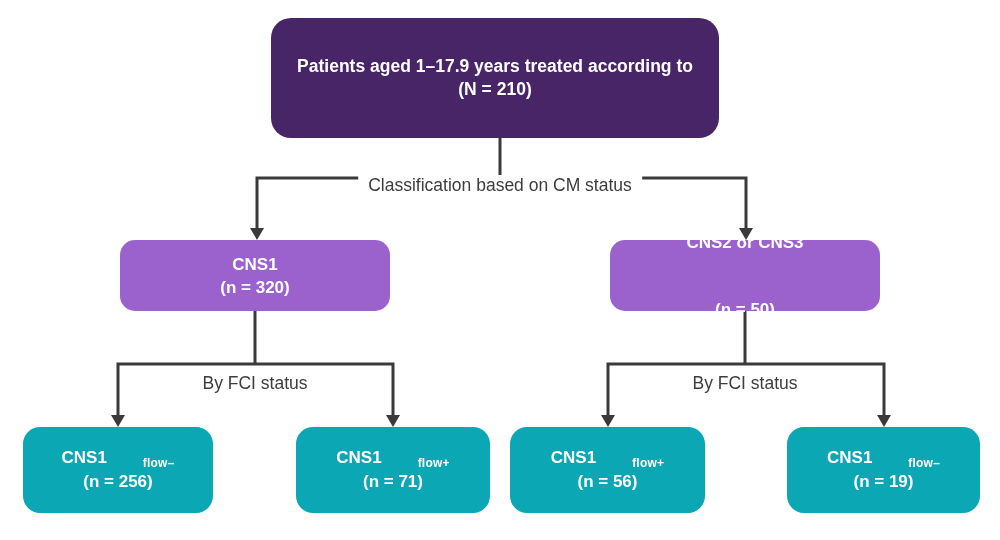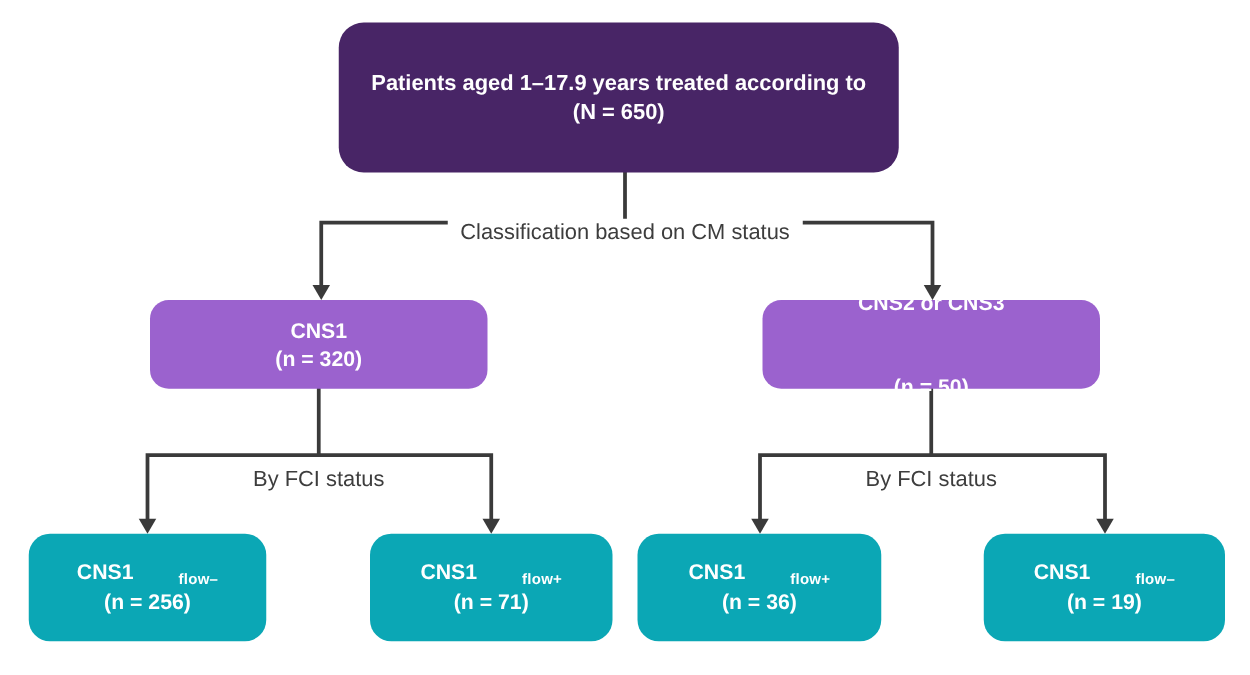--- a/index.html
+++ b/index.html
@@ -103,21 +103,21 @@
     <polygon points="111,415 125,415 118,427" fill="#3a3a3a"></polygon>
     <polygon points="386,415 400,415 393,427" fill="#3a3a3a"></polygon>
 
     <path d="M745 310 V364 M608 364 H884 M608 364 V416 M884 364 V416" stroke="#3a3a3a" stroke-width="3" fill="none" stroke-linecap="square"></path>
     <polygon points="601,415 615,415 608,427" fill="#3a3a3a"></polygon>
     <polygon points="877,415 891,415 884,427" fill="#3a3a3a"></polygon>
   </svg>
 
   <div class="box root-box">
     <div>Patients aged 1–17.9 years treated according to</div>
-    <div>(N = 650)</div>
+    <div>(N = 210)</div>
   </div>
 
   <div class="branch-label label-cm">Classification based on CM status</div>
 
   <div class="box purple-box left">
     <div>CNS1</div>
     <div>(n = 320)</div>
   </div>
   <div class="box purple-box right">
     <div>CNS2 or CNS3</div>
@@ -130,20 +130,20 @@
   <div class="box teal-box b1">
     <div><span>CNS1</span><sub>flow–</sub></div>
     <div>(n = 256)</div>
   </div>
   <div class="box teal-box b2">
     <div><span>CNS1</span><sub>flow+</sub></div>
     <div>(n = 71)</div>
   </div>
   <div class="box teal-box b3">
     <div><span>CNS1</span><sub>flow+</sub></div>
-    <div>(n = 36)</div>
+    <div>(n = 56)</div>
   </div>
   <div class="box teal-box b4">
     <div><span>CNS1</span><sub>flow–</sub></div>
     <div>(n = 19)</div>
   </div>
 
 </div>
 
 </body></html>

